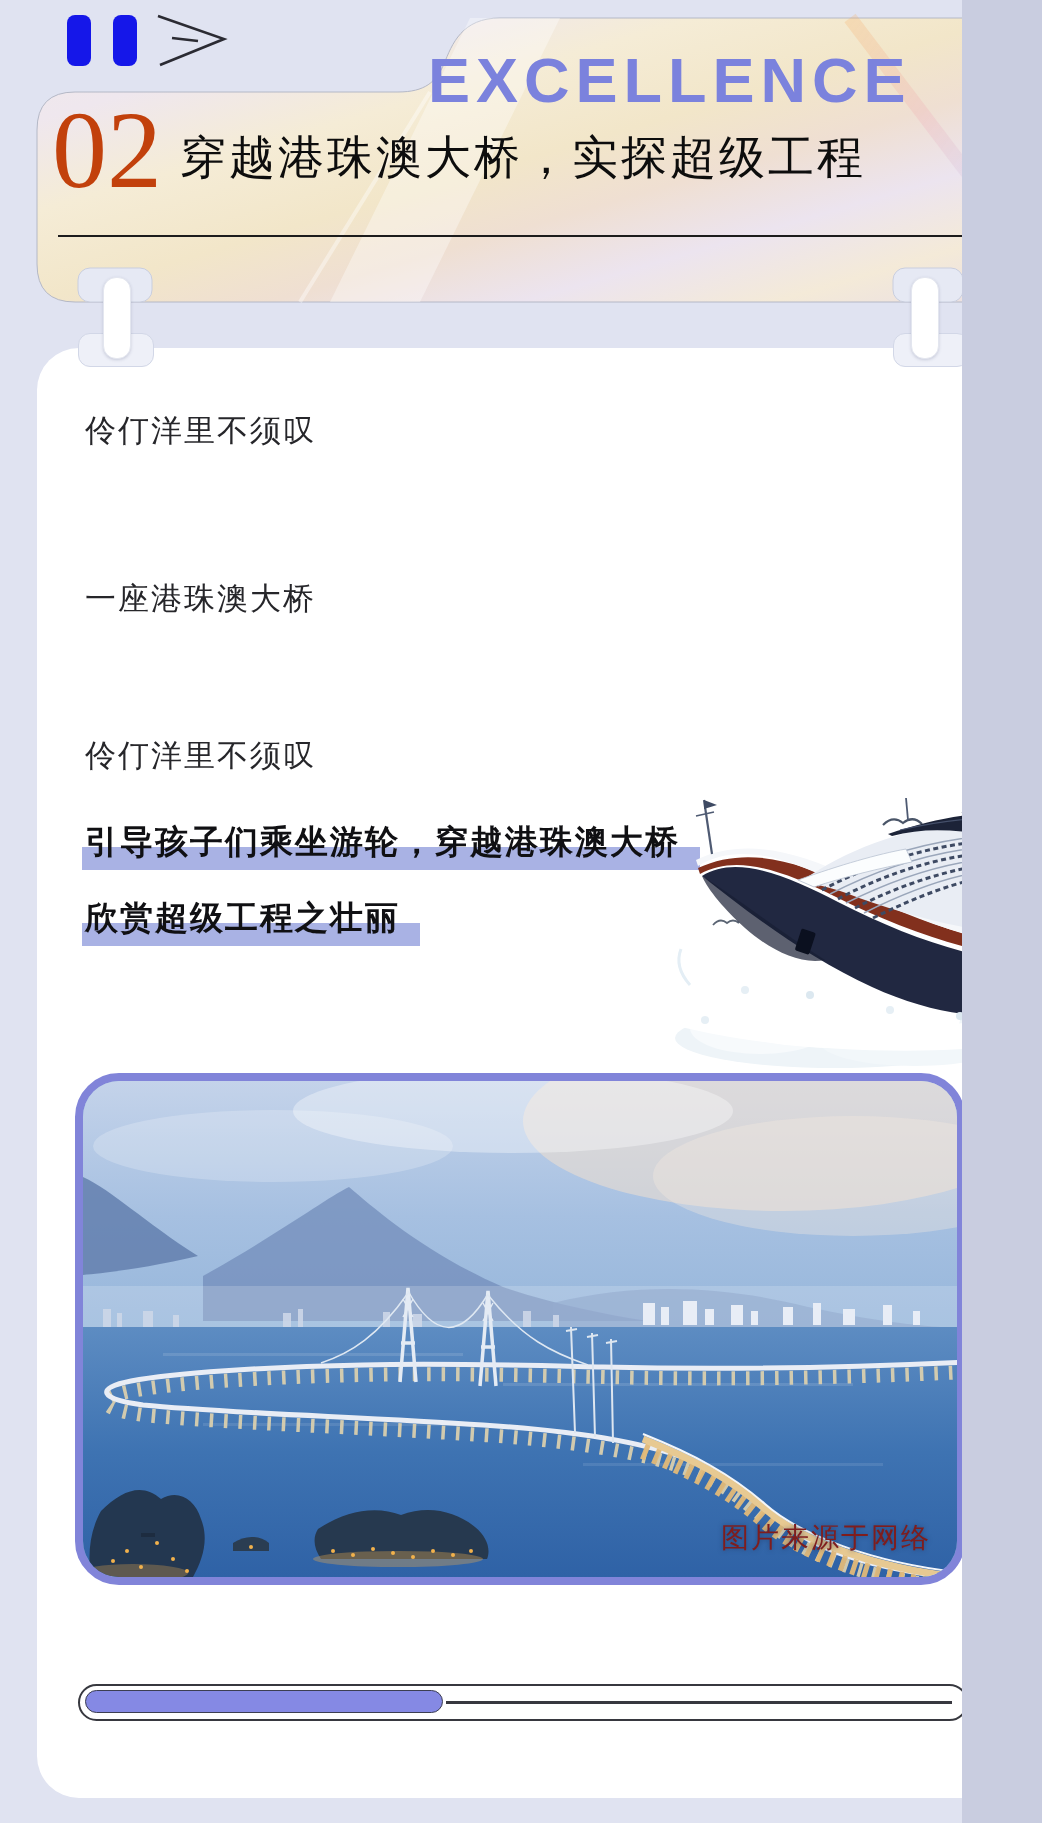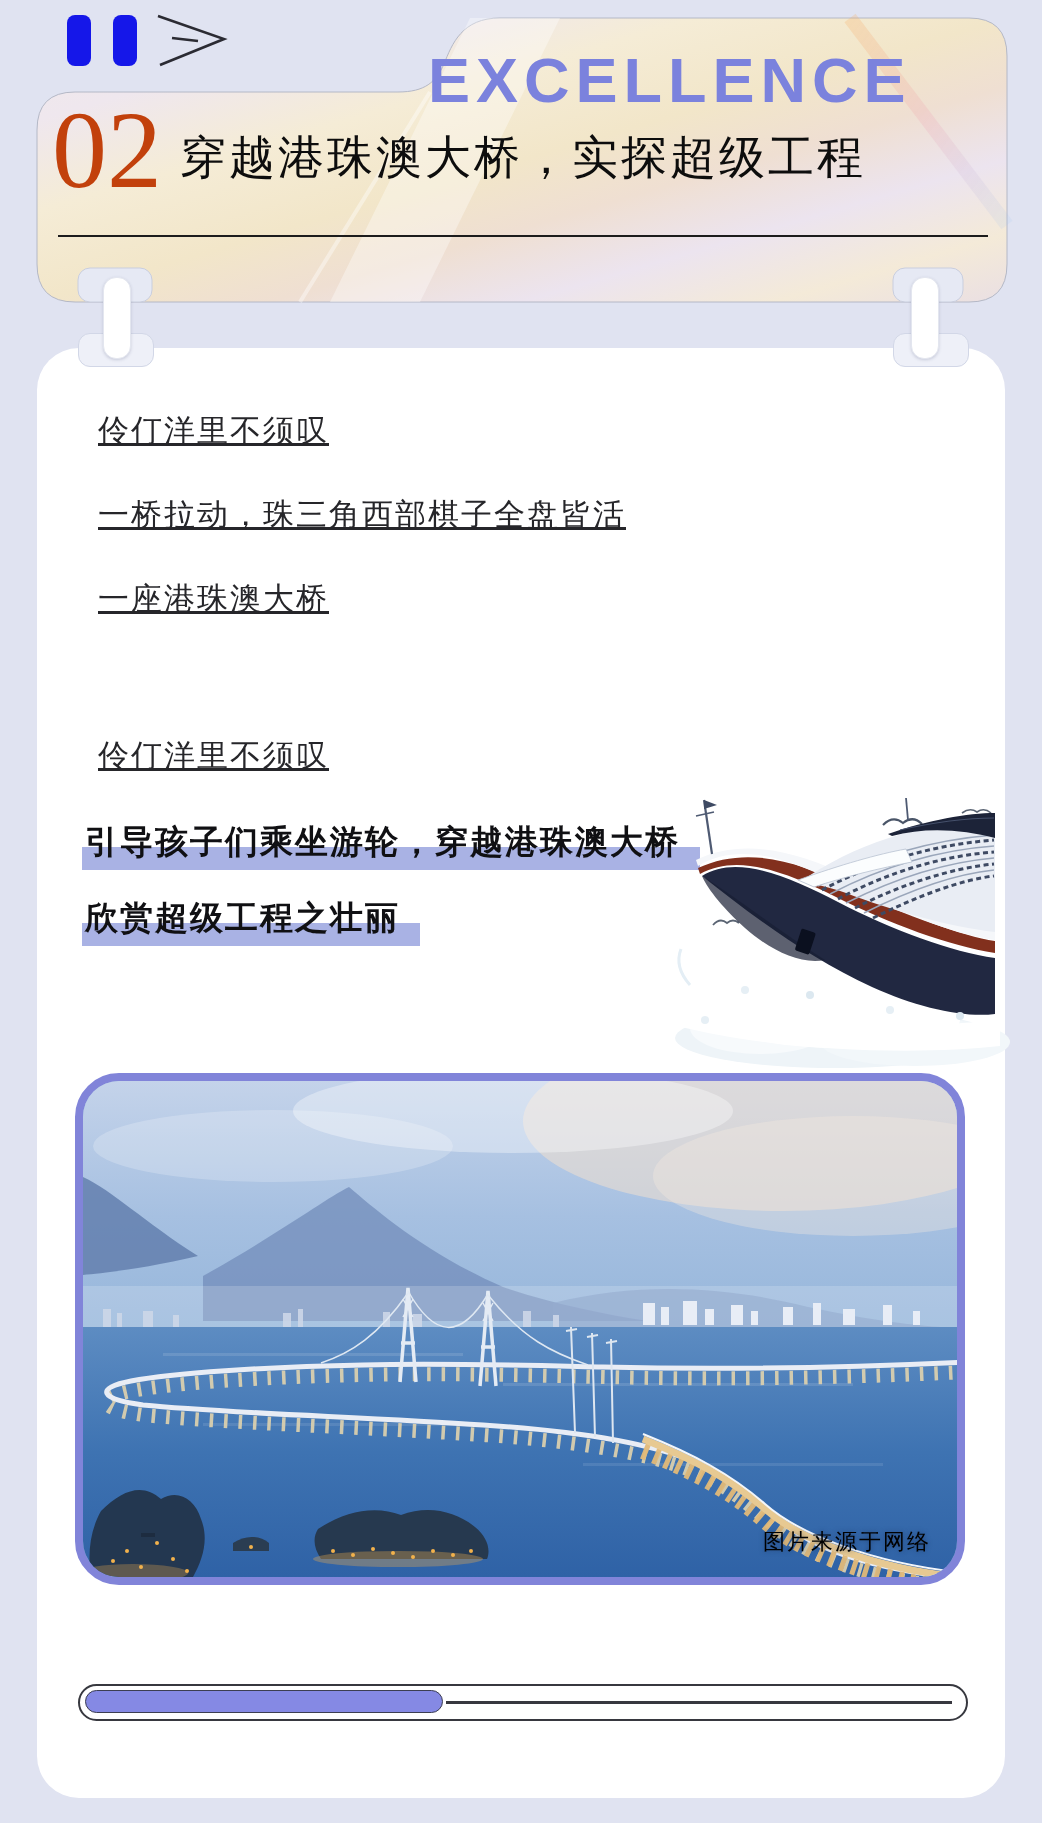--- a/index.html
+++ b/index.html
@@ -1,17 +1,17 @@
 <!DOCTYPE html>
 <html><head>
 <meta charset="utf-8">
 <style>
   html,body{margin:0;padding:0;background:#c9cde0;}
   .canvas{
-    position:relative; width:1042px; height:1823px; overflow:hidden;
+    position:relative; width:962px; height:1823px; overflow:hidden;
     background:#e0e3f1;
     font-family:"Liberation Sans","DejaVu Sans",sans-serif;
   }
   
   .pause-wrap{position:absolute;left:67px;top:15px;width:72px;height:52px;z-index:8;}
   .pause-bar{position:absolute;top:0;width:24px;height:51px;background:#1517e9;border-radius:8px;}
   .pause-bar.b2{left:46px;}
   .arrow-svg{position:absolute;left:150px;top:10px;z-index:8;}
   
   .header-svg{position:absolute;left:0;top:0;z-index:1;}
@@ -32,34 +32,34 @@
   .strap{position:absolute;width:26px;height:80px;top:277px;background:#ffffff;
     border:1px solid #e3e6ef;border-radius:13px;box-shadow:0 1px 3px rgba(90,95,130,.25);z-index:6;}
   .strap.left{left:103px;} .strap.right{left:911px;}
   .body-slot{position:absolute;width:74px;height:32px;top:333px;background:#eef0f8;
     border:1px solid #d2d7e7;border-radius:12px;z-index:5;}
   .body-slot.left{left:78px;} .body-slot.right{left:893px;}
   
   .body-card{position:absolute;left:37px;top:348px;width:968px;height:1450px;
     background:#ffffff;border-radius:42px;z-index:2;}
   
-  .t{position:absolute;left:98px;z-index:4;font-size:31px;letter-spacing:2px;
-     color:#26262a;line-height:42px;white-space:nowrap;text-decoration:underline;}
+  .t{position:absolute;left:85px;z-index:4;font-size:31px;letter-spacing:2px;
+     color:#26262a;line-height:42px;white-space:nowrap;}
   .tb{position:absolute;left:85px;z-index:4;font-size:33px;font-weight:800;letter-spacing:2px;
      color:#101013;line-height:46px;white-space:nowrap;}
   .hl{background:linear-gradient(180deg, rgba(169,178,228,0) 52%, #a9b2e4 52%);
       padding:0 20px 10px 3px;margin-left:-3px;}
   
   .ship-svg{position:absolute;left:650px;top:780px;z-index:5;}
   
   .photo-frame{position:absolute;left:75px;top:1073px;width:874px;height:496px;
     border:8px solid #8184d9;border-radius:44px;overflow:hidden;z-index:3;background:#9db9de;}
   .photo-frame svg{display:block;}
-  .watermark{position:absolute;right:26px;bottom:20px;z-index:4;font-size:22px;letter-spacing:2px;
-    color:#000000;text-shadow:0 0 5px rgba(20,40,80,.55);}
+  .watermark{position:absolute;right:26px;bottom:20px;z-index:4;font-size:28px;letter-spacing:2px;
+    color:#7f1d1d;text-shadow:0 0 5px rgba(20,40,80,.55);}
   
   .progress{position:absolute;left:78px;top:1684px;width:890px;height:37px;z-index:4;
     background:#ffffff;border:2.5px solid #37383f;border-radius:19px;box-sizing:border-box;}
   .progress-fill{position:absolute;left:5px;top:4px;width:358px;height:23px;
     background:#8589e4;border:1.5px solid #3c3e52;border-radius:12px;box-sizing:border-box;}
   .progress-line{position:absolute;left:366px;top:15px;width:506px;height:2.5px;background:#37383f;}
 </style>
 </head>
 <body>
 
@@ -105,21 +105,20 @@
   <div class="big-num">02</div>
   <div class="main-title">穿越港珠澳大桥，实探超级工程</div>
 
   <div class="body-card"></div>
   <div class="body-slot left"></div>
   <div class="body-slot right"></div>
   <div class="strap left"></div>
   <div class="strap right"></div>
 
   <div class="t" style="top:410px">伶仃洋里不须叹</div>
-  <div class="t" style="top:494px">一桥拉动，珠三角西部棋子全盘皆活</div>
   <div class="t" style="top:578px">一座港珠澳大桥</div>
   <div class="t" style="top:735px">伶仃洋里不须叹</div>
   <div class="tb" style="top:819px"><span class="hl">引导孩子们乘坐游轮，穿越港珠澳大桥</span></div>
   <div class="tb" style="top:895px"><span class="hl">欣赏超级工程之壮丽</span></div>
 
   <svg class="ship-svg" width="370" height="300" viewBox="0 0 370 300">
 
     <path d="M233 45 q10 -10 20 -2 q10 -8 19 1" fill="none" stroke="#4a5568" stroke-width="2.2"></path>
     <path d="M312 33 q8 -6 15 -1 q7 -5 14 1" fill="none" stroke="#5a6473" stroke-width="1.6"></path>
     <path d="M63 145 q7 -8 14 -2 q6 -5 12 0" fill="none" stroke="#5a6473" stroke-width="1.8"></path>

